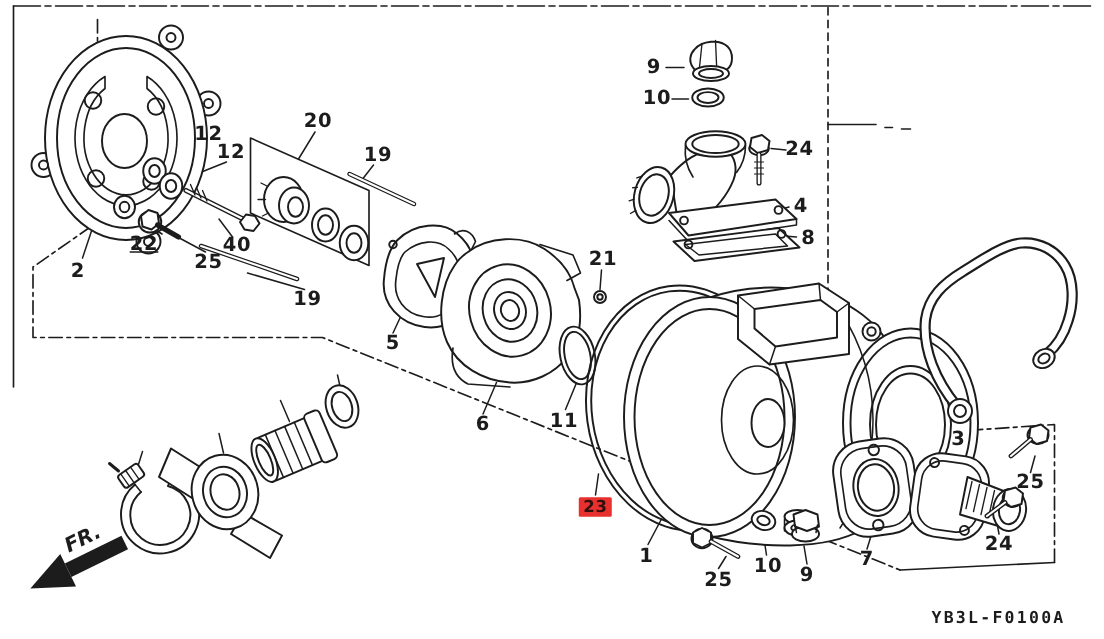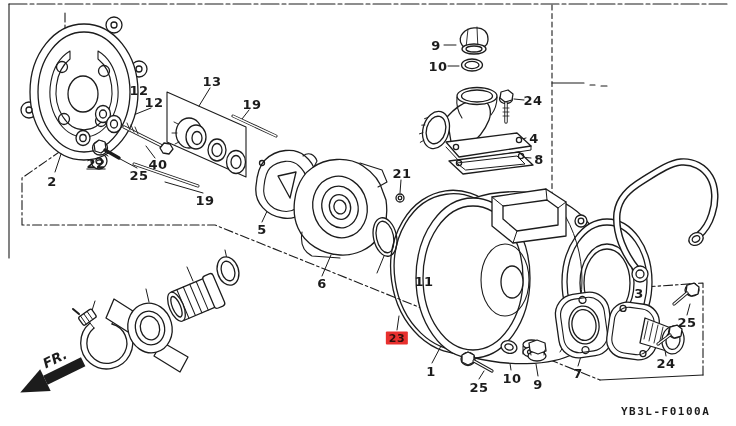--- a/index.html
+++ b/index.html
@@ -315,29 +315,29 @@
         </g>
         <text x="57" y="363" transform="rotate(-26 57 363)" text-anchor="middle" font-size="13.5" font-weight="bold" font-style="italic" fill="currentColor" stroke="none" font-family="DejaVu Sans, sans-serif">FR.</text>
       </g>
     </g>
   </svg>
 
   <div id="label-layer">
       <span class="part-label" style="left: 52px; top: 181px;">2</span>
       <span class="part-label" style="left: 139px; top: 90px;">12</span>
       <span class="part-label" style="left: 154px; top: 102px;">12</span>
-      <span class="part-label" style="left: 212px; top: 81px;">13</span>
+      <span class="part-label" style="left: 212px; top: 81px;">20</span>
       <span class="part-label" style="left: 252px; top: 104px;">19</span>
       <span class="part-label" style="left: 96px; top: 163px; text-decoration: underline;">22</span>
       <span class="part-label" style="left: 158px; top: 164px;">40</span>
       <span class="part-label" style="left: 139px; top: 175px;">25</span>
       <span class="part-label" style="left: 205px; top: 200px;">19</span>
       <span class="part-label" style="left: 262px; top: 229px;">5</span>
       <span class="part-label" style="left: 322px; top: 283px;">6</span>
-      <span class="part-label" style="left: 376px; top: 281px; margin-left: 48px;">11</span>
+      <span class="part-label" style="left: 376px; top: 281px;">11</span>
       <span class="part-label" style="left: 402px; top: 173px; text-align: center;">21</span>
       <span class="part-label" style="left: 436px; top: 45px;">9</span>
       <span class="part-label" style="left: 438px; top: 66px;">10</span>
       <span class="part-label" style="left: 533px; top: 100px;">24</span>
       <span class="part-label" style="left: 534px; top: 138px;">4</span>
       <span class="part-label" style="left: 539px; top: 159px;">8</span>
       <span class="part-label hl" style="left: 397px; top: 338px;">23</span>
       <span class="part-label" style="left: 431px; top: 371px;">1</span>
       <span class="part-label" style="left: 479px; top: 387px;">25</span>
       <span class="part-label" style="left: 512px; top: 378px;">10</span>

